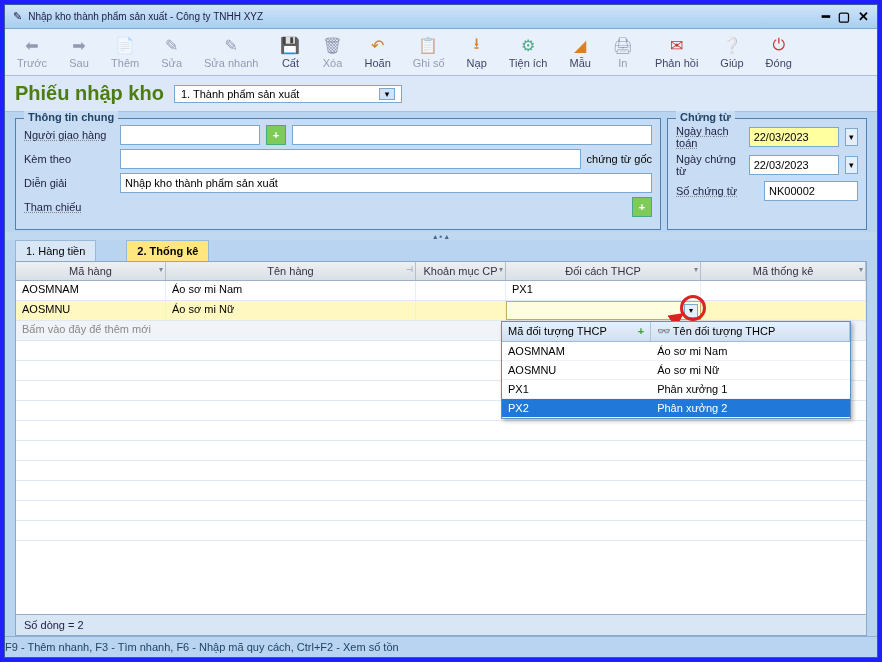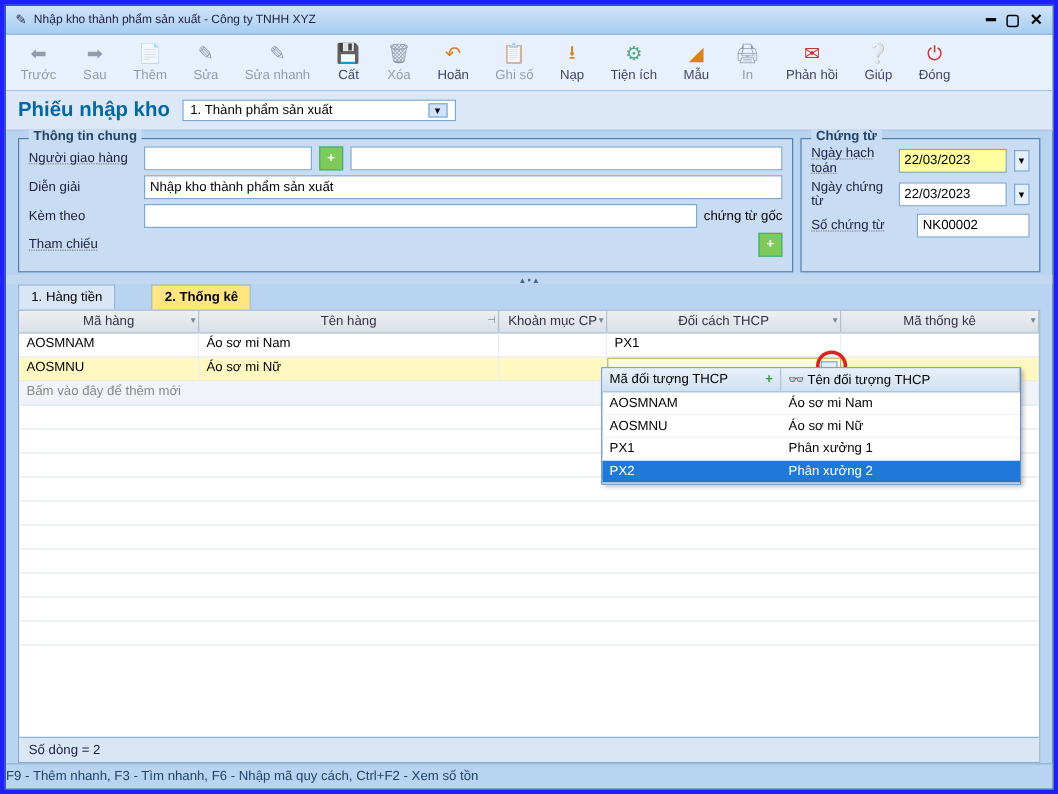--- a/index.html
+++ b/index.html
@@ -9,21 +9,21 @@
 .titlebar .title { flex: 1; color: #224; font-size: 10px; }
 .titlebar .ctrls { display: flex; gap: 8px; font-weight: bold; }
 .titlebar .ctrls span { cursor: pointer; font-size: 13px; }
 
 .toolbar { background: #e8f0fc; padding: 4px 8px; display: flex; gap: 14px; border-bottom: 1px solid #a8c0e0; }
 .tbtn { display: flex; flex-direction: column; align-items: center; gap: 2px; cursor: pointer; color: #446; padding: 2px 4px; }
 .tbtn .ic { width: 20px; height: 20px; display: flex; align-items: center; justify-content: center; font-size: 16px; }
 .tbtn.disabled { opacity: 0.5; }
 
 .formbar { background: #dce8f8; padding: 6px 10px; display: flex; align-items: center; gap: 10px; border-bottom: 1px solid #a8c0e0; }
-.formbar h2 { font-size: 17px; font-weight: bold; color: #0369a1; }
+.formbar h2 { font-size: 20px; font-weight: bold; color: #4d7c0f; }
 .combo { background: #fff; border: 1px solid #7ba8d0; padding: 2px 6px; display: flex; align-items: center; }
 .combo.big { width: 228px; }
 .dropbtn { width: 16px; text-align: center; background: #cfe4fa; border: 1px solid #7ba8d0; font-size: 9px; }
 
 .midwrap { display: flex; gap: 6px; padding: 6px 10px 2px 10px; }
 .fieldset { border: 1px solid #5080b0; padding: 6px 8px 8px 8px; position: relative; background: #c8ddf4; }
 .fieldset .lg { position: absolute; top: -8px; left: 8px; background: #c8ddf4; padding: 0 4px; color: #246; font-weight: bold; }
 .fieldset.left { flex: 1; }
 .fieldset.right { width: 200px; }
 .frow { display: flex; align-items: center; gap: 6px; margin-bottom: 4px; }
@@ -171,27 +171,27 @@
   <div class="midwrap">
     <div class="fieldset left">
       <div class="lg">Thông tin chung</div>
       <div class="frow">
         <label class="u">Người giao hàng</label>
         <input type="text" style="width: 140px; flex: 0 0 auto;" value="">
         <span class="addbtn">+</span>
         <input type="text" style="">
       </div>
       <div class="frow">
-        <label>Diễn giải</label>
-        <input type="text" value="Nhập kho thành phẩm sản xuất" style="">
-      </div>
-      <div class="frow">
         <label>Kèm theo</label>
         <input type="text" style="">
         <span class="gocwrap">chứng từ gốc</span>
+      </div>
+      <div class="frow">
+        <label>Diễn giải</label>
+        <input type="text" value="Nhập kho thành phẩm sản xuất" style="">
       </div>
       <div class="frow">
         <label class="u">Tham chiếu</label>
         <div style="flex:1;"></div>
         <span class="addbtn" style="background:#7ecb5a;">+</span>
       </div>
     </div>
     <div class="fieldset right">
       <div class="lg">Chứng từ</div>
       <div class="frow">
@@ -261,21 +261,21 @@
 
       <svg class="arrow" style="left:520px; top:26px; width:160px; height:100px;">
         <defs>
             <marker id="ah" markerWidth="8" markerHeight="8" refX="6" refY="3" orient="auto">
               <path d="M0,0 L6,3 L0,6 Z" fill="#d22"></path>
             </marker>
           </defs>
         <line x1="30" y1="90" x2="148" y2="6" stroke="#d22" stroke-width="2.5" marker-end="url(#ah)"></line>
       </svg>
 
-      <div class="popup" style="left:485px; top:28px; width:350px;">
+      <div class="popup" style="left:485px; top:40px; width:350px;">
         <div class="phead">
           <div class="ph p-c1"><span>Mã đối tượng THCP</span> <span class="ic2" style="position:absolute;right:4px;">+</span></div>
           <div class="ph p-c2"><span class="bino">👓</span><span>Tên đối tượng THCP</span></div>
         </div>
         <div class="pr">
             <div class="pc p-c1">AOSMNAM</div>
             <div class="pc p-c2">Áo sơ mi Nam</div>
           </div>
         <div class="pr">
             <div class="pc p-c1">AOSMNU</div>

